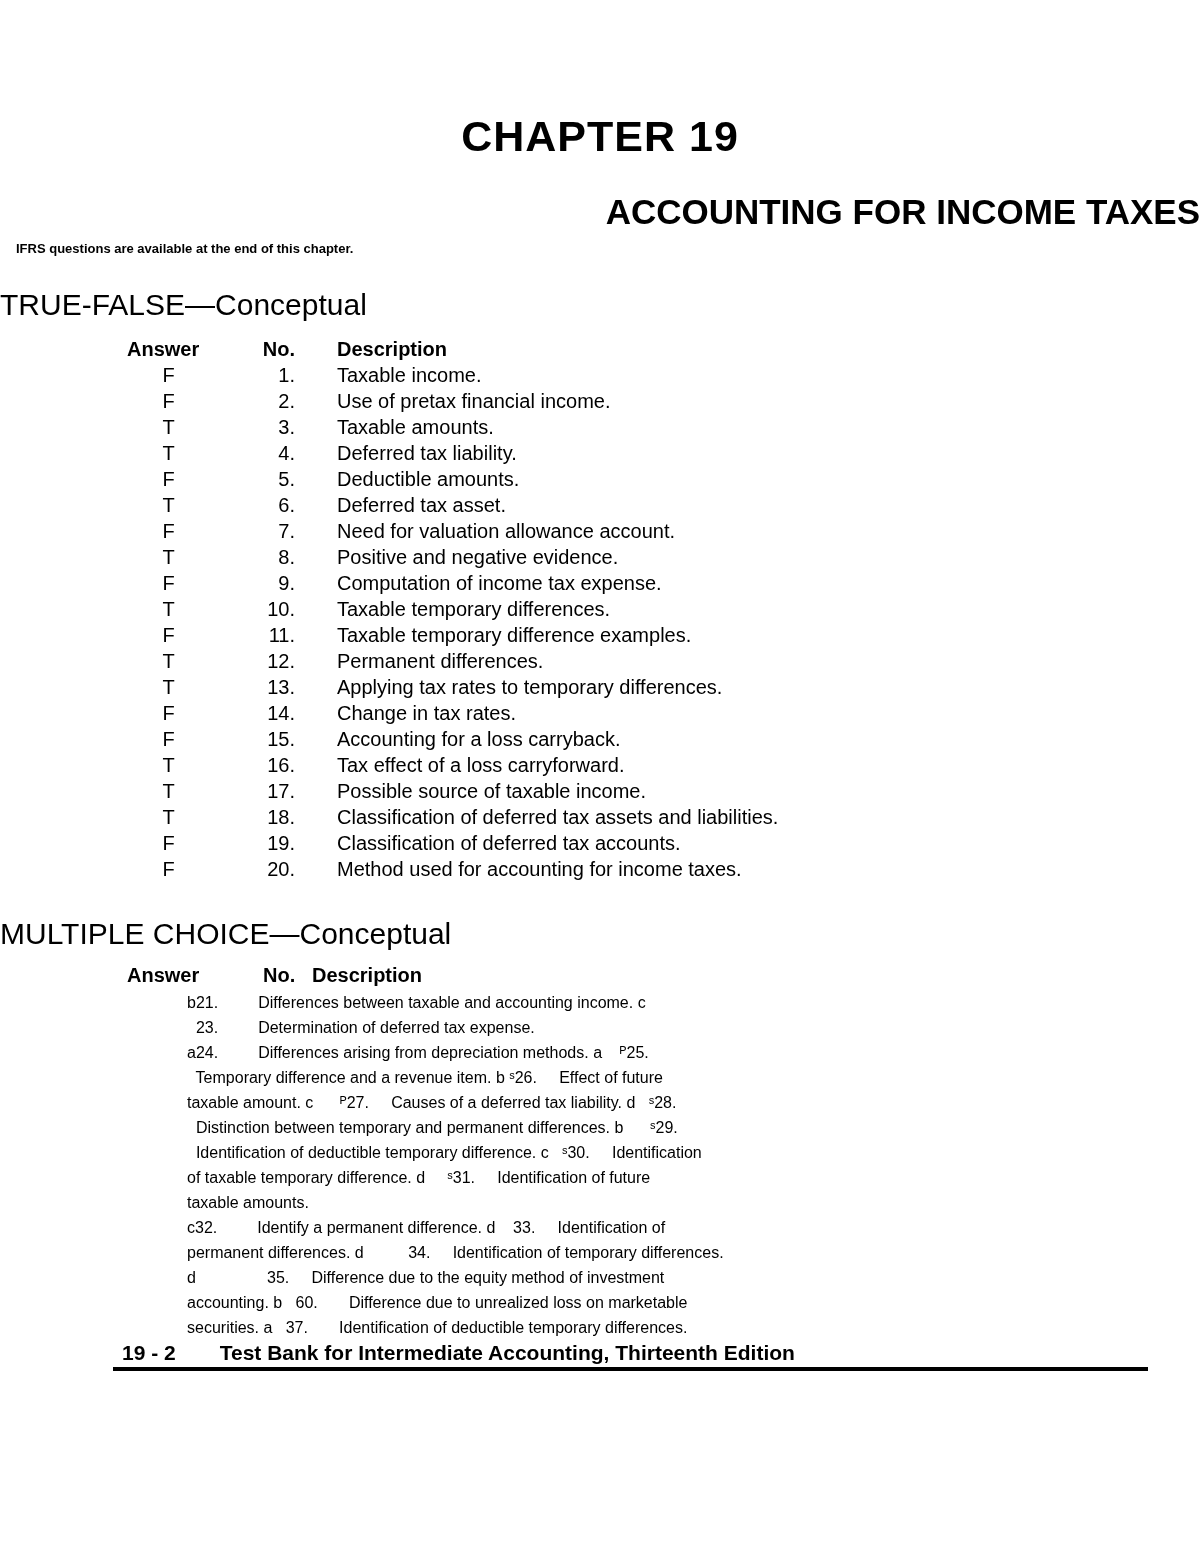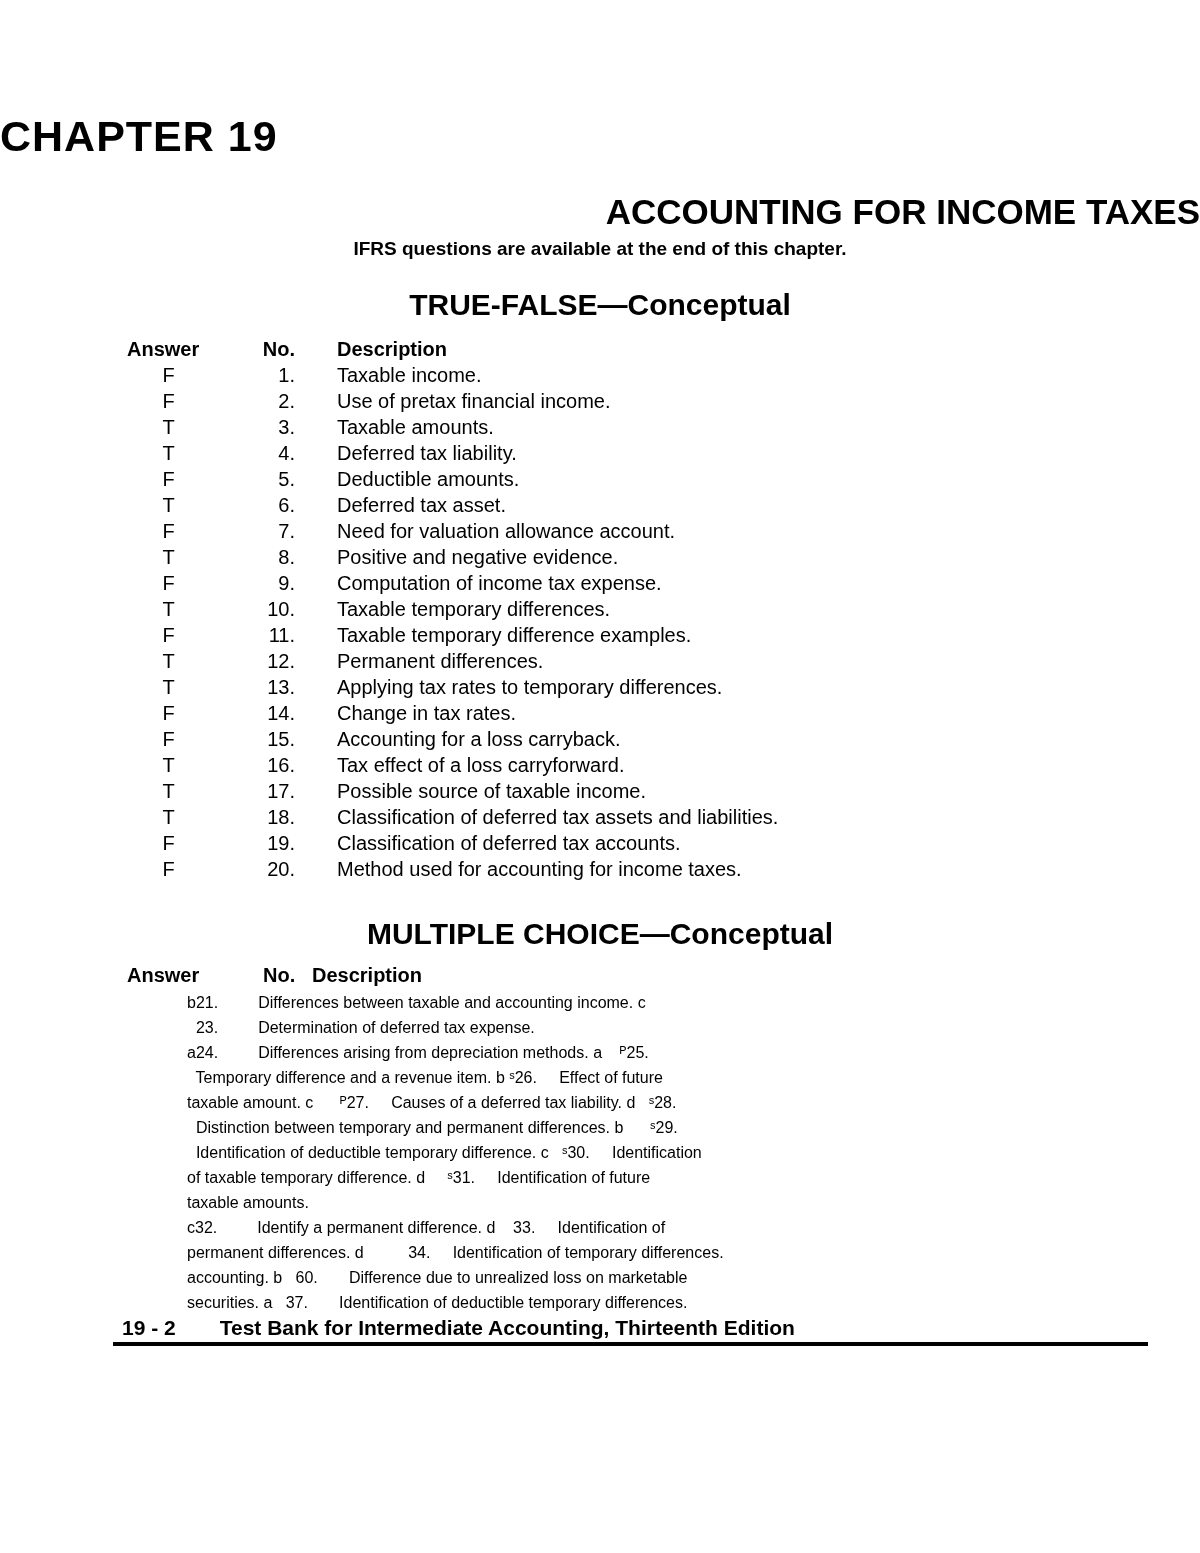--- a/index.html
+++ b/index.html
@@ -3,34 +3,34 @@
 <meta charset="utf-8">
 <style>
   html,body{margin:0;padding:0;background:#e8e8e8;}
   .page{
     width:1200px;height:1553px;
     background:#ffffff;color:#000;
     font-family:"Liberation Sans","DejaVu Sans",sans-serif;
     overflow:hidden;margin:0 auto;position:relative;
   }
   .h-chapter{
-    margin:0;padding-top:115px;
+    margin:0;padding-top:115px;text-align:center;
     font-size:43px;font-weight:bold;line-height:1;letter-spacing:1px;
   }
   .h-title{
     margin:36px 0 0;text-align:right;
     font-size:35px;font-weight:bold;line-height:1;
   }
   .h-sub{
-    margin:9px 4px 0;text-align:center;
-    font-size:19px;font-weight:bold;line-height:22px;
+    margin:9px 16px 0;text-align:left;
+    font-size:13px;font-weight:bold;line-height:22px;
   }
   .h-section{
-    margin:30px 0 0;text-align:center;
-    font-size:30px;font-weight:bold;line-height:1;
+    margin:30px 0 0;
+    font-size:30px;font-weight:normal;line-height:1;
   }
   .h-section.mc{margin-top:37px;}
   
   .tf{margin:16px 0 0 127px;font-size:20px;line-height:26px;}
   .tf-row{display:grid;grid-template-columns:83px 85px 1fr;}
   .tf-row .ans{text-align:center;}
   .tf-row .no{text-align:right;}
   .tf-row .desc{padding-left:42px;}
   .tf-head span{font-weight:bold;}
   .tf-head .ans{text-align:left;}
@@ -204,20 +204,23 @@
       <div class="mc-line">
         <span>taxable amounts.</span>
       </div>
       <div class="mc-line">
         <span>c32.         Identify a permanent difference. d    33.     Identification of</span>
       </div>
       <div class="mc-line">
         <span>permanent differences. d          34.     Identification of temporary differences.</span>
       </div>
       <div class="mc-line">
+        <span>d                35.     Difference due to the equity method of investment</span>
+      </div>
+      <div class="mc-line">
         <span>accounting. b   60.       Difference due to unrealized loss on marketable</span>
       </div>
       <div class="mc-line">
         <span>securities. a   37.       Identification of deductible temporary differences.</span>
       </div>
   </div>
 
   <div class="footer">
     <span>19 - 2</span>
     <span>Test Bank for Intermediate Accounting, Thirteenth Edition</span>

